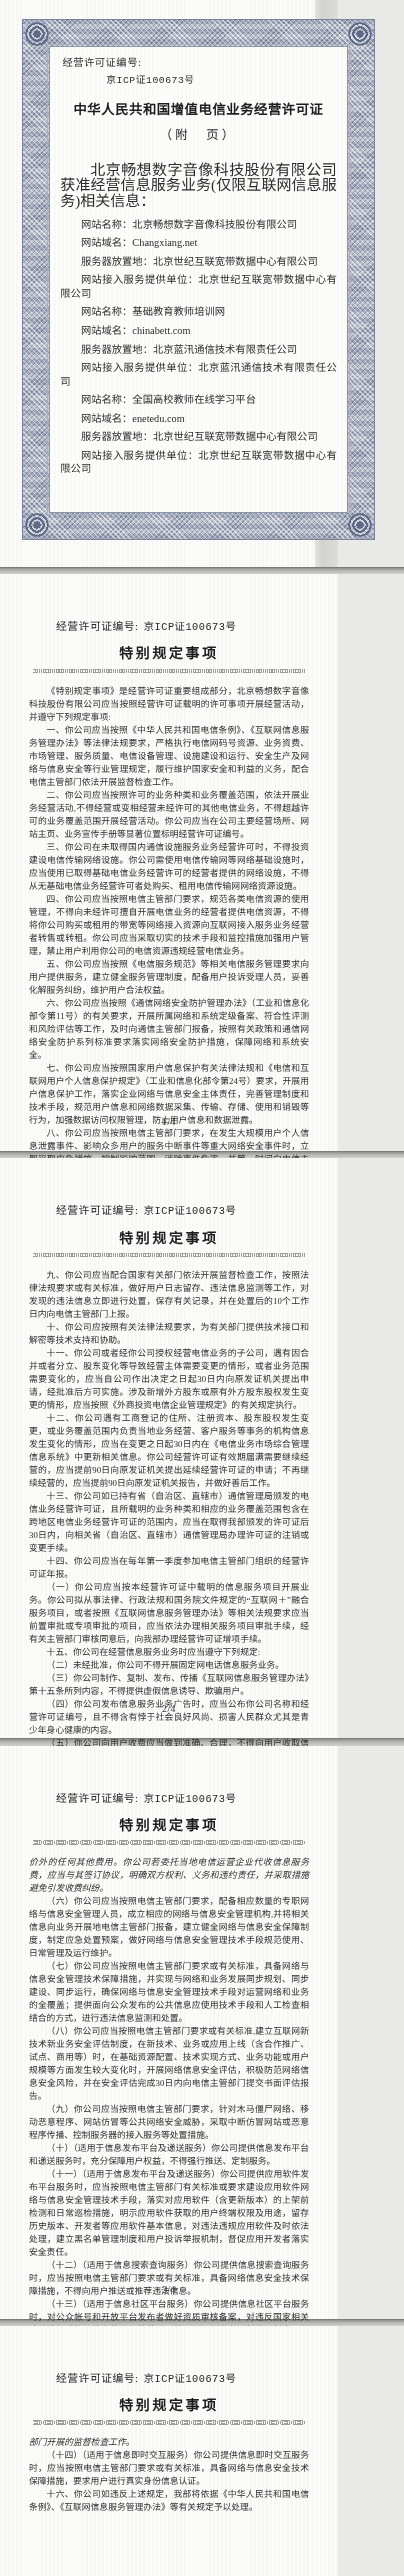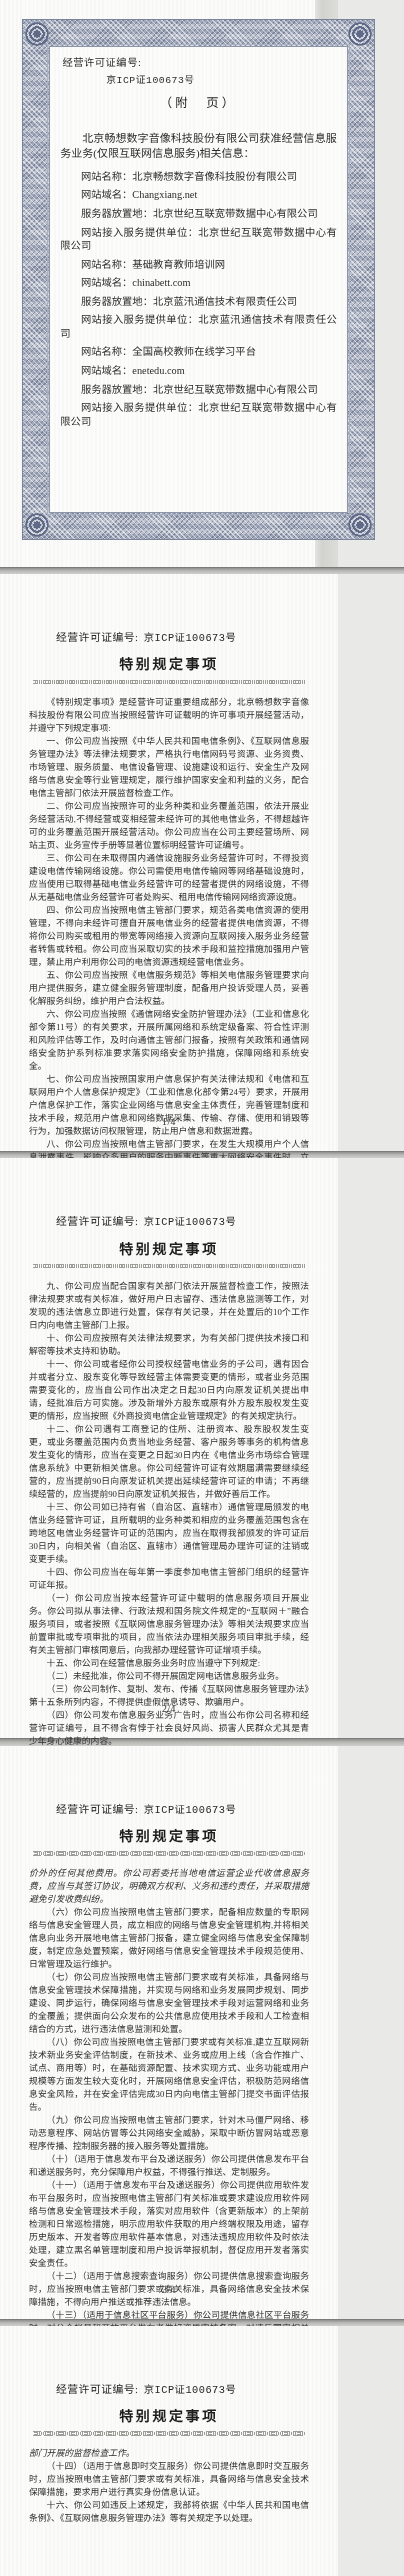--- a/index.html
+++ b/index.html
@@ -54,25 +54,25 @@
     padding:6.2px 10.3px 0 10.3px;
     background-image:repeating-linear-gradient(90deg, rgba(120,120,128,.03) 0 1.5px, transparent 1.5px 4.1px);
   }
   .cert-no-label{font-size:10.3px;margin:1px 0 0 2.1px;letter-spacing:0.5px;}
   .cert-no-value{font-size:9.8px;margin:3.1px 0 0 46px;font-family:"Liberation Mono","DejaVu Sans Mono",monospace;letter-spacing:0.5px;}
   .cert-title{
     font-size:13.4px;font-weight:700;text-align:center;
     margin:12.4px 0 0;letter-spacing:0.5px;color:#1e1e1e;
   }
   .cert-sub{font-size:12.4px;font-weight:400;text-align:center;margin-top:7.2px;letter-spacing:3.1px;color:#1e1e1e;}
-  .cert-intro{font-size:11px;line-height:15.5px;text-indent:2em;margin:19.6px 0 8.2px;text-align:justify;}
+  .cert-intro{font-size:15px;line-height:15.5px;text-indent:2em;margin:19.6px 0 8.2px;text-align:justify;}
   .cert-line{font-size:10.3px;line-height:13.4px;margin:0 0 5.2px;text-indent:2em;text-align:justify;}
 
   
-  .pageP{padding-top:54px;}
+  .pageP{padding-top:43px;}
   .page2{height:577px;}
   .page3{height:580px;}
   .page4{height:573px;}
   .page5{height:552px;}
   .phead{margin:0 0 0 56px;font-size:10.8px;letter-spacing:0.5px;color:#252525;}
   .phead-value{font-size:10.3px;margin-left:5.2px;font-family:"Liberation Mono","DejaVu Sans Mono",monospace;}
   .ptitle{
     font-size:14px;font-weight:700;text-align:center;
     letter-spacing:2.6px;margin:9.3px 0 0;color:#1d1d1d;
   }
@@ -99,20 +99,21 @@
   <section class="page page1">
     <div class="edge-strip"></div>
     <div class="cert">
       <div class="corner tl"></div>
       <div class="corner tr"></div>
       <div class="corner bl"></div>
       <div class="corner br"></div>
       <div class="cert-inner">
         <div class="cert-no-label">经营许可证编号:</div>
         <div class="cert-no-value">京ICP证100673号</div>
+        <h1 class="cert-title">中华人民共和国增值电信业务经营许可证</h1>
         <div class="cert-sub">（附　页）</div>
         <p class="cert-intro">北京畅想数字音像科技股份有限公司获准经营信息服务业务(仅限互联网信息服务)相关信息：</p>
         <div class="cert-entries">
             <p class="cert-line">网站名称：北京畅想数字音像科技股份有限公司</p>
             <p class="cert-line">网站域名：Changxiang.net</p>
             <p class="cert-line">服务器放置地：北京世纪互联宽带数据中心有限公司</p>
             <p class="cert-line">网站接入服务提供单位：北京世纪互联宽带数据中心有限公司</p>
             <p class="cert-line">网站名称：基础教育教师培训网</p>
             <p class="cert-line">网站域名：chinabett.com</p>
             <p class="cert-line">服务器放置地：北京蓝汛通信技术有限责任公司</p>

